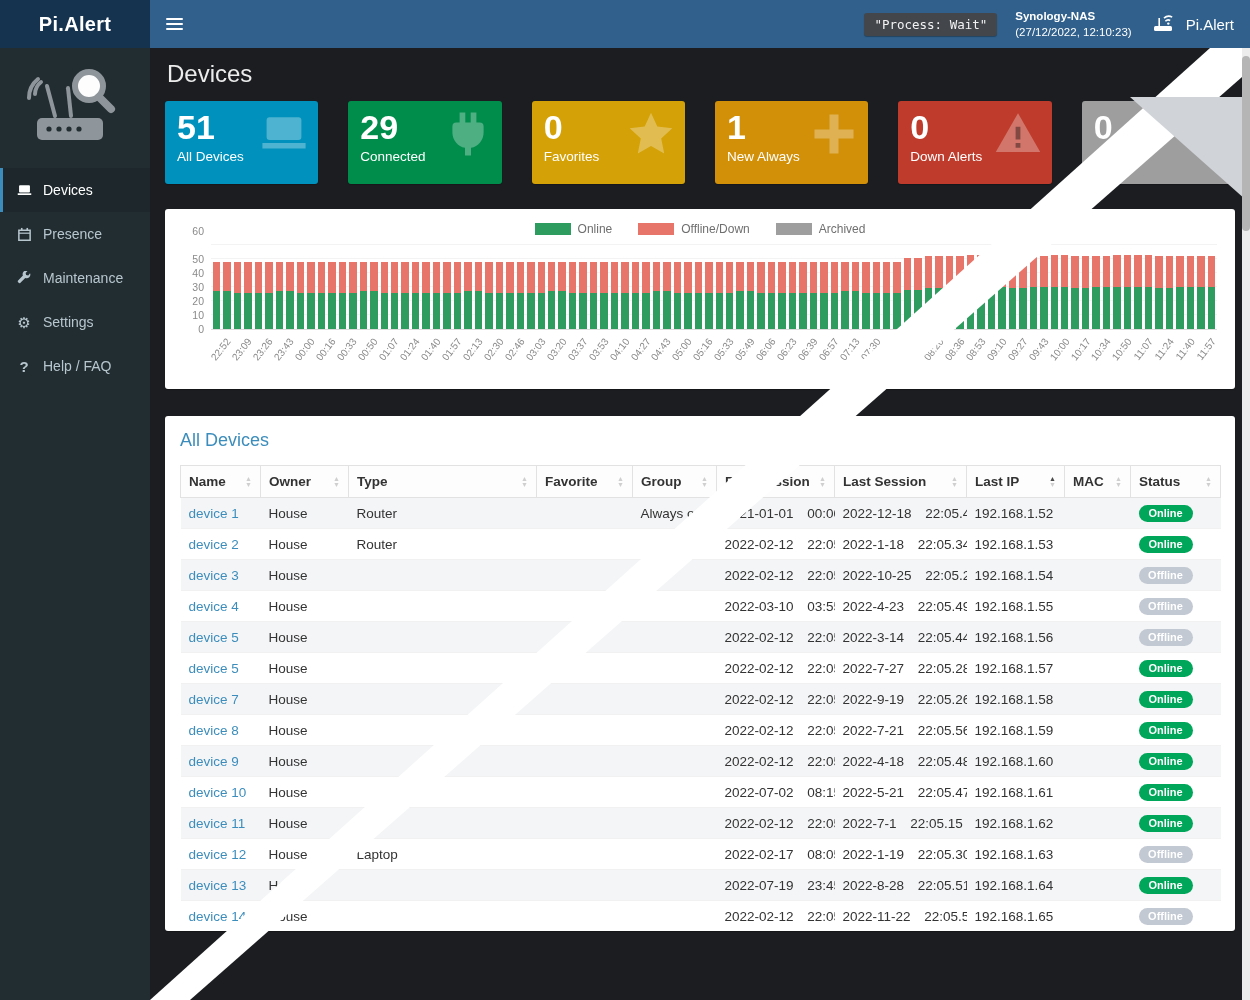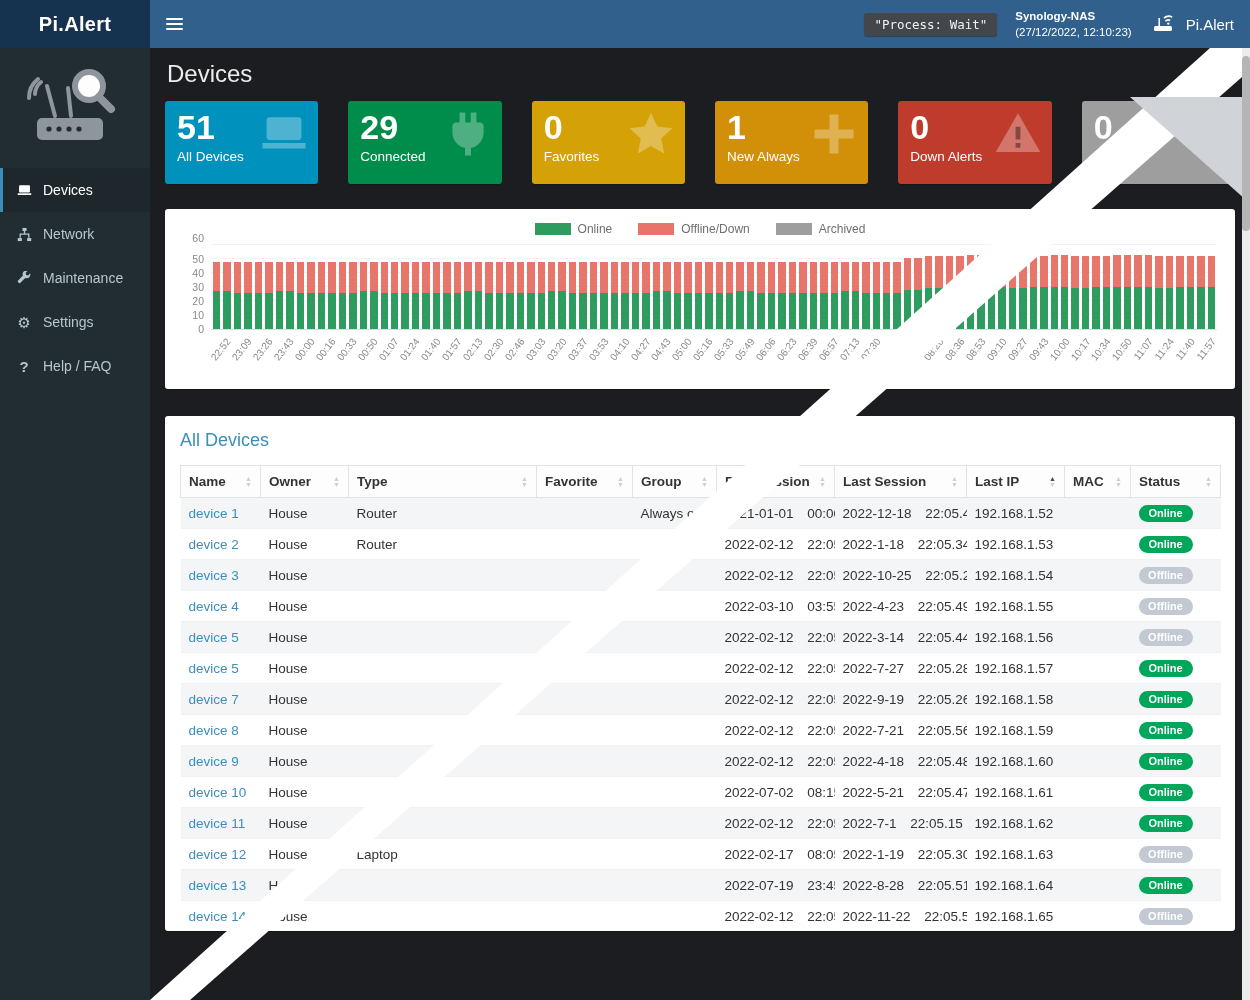--- a/index.html
+++ b/index.html
@@ -142,27 +142,27 @@
           <svg viewBox="0 0 16 16">
             <rect x="2.2" y="2.4" width="11.6" height="7.6" rx="1"></rect>
             <path d="M.8 11h14.4v1.8H.8z"></path>
           </svg>
         </span>
         <span>Devices</span>
       </li>
       <li class="menu-item">
         <span class="mi">
           <svg viewBox="0 0 16 16">
-            <rect x="5.8" y="1" width="4.4" height="3.2"></rect>
-            <rect x=".8" y="11.8" width="4.4" height="3.2"></rect>
-            <rect x="10.8" y="11.8" width="4.4" height="3.2"></rect>
-            <path d="M7.3 4.2h1.4v2.6h4.6v4.6h-1.4V8.2H4.1v3.2H2.7V6.8h4.6z"></path>
+            <path d="M2 3.4h12V14H2z" fill="none" stroke="currentColor" stroke-width="1.6"></path>
+            <path d="M2 6.6h12" stroke="currentColor" stroke-width="1.3"></path>
+            <rect x="4.2" y="1" width="1.7" height="3.2"></rect>
+            <rect x="10.1" y="1" width="1.7" height="3.2"></rect>
           </svg>
         </span>
-        <span>Network</span>
+        <span>Presence</span>
       </li>
       <li class="menu-item">
         <span class="mi">
           <svg viewBox="0 0 16 16">
             <path d="M13.9 2.3a3.9 3.9 0 0 1-5.1 5.1l-4.6 4.6a1.8 1.8 0 1 1-2.5-2.5l4.6-4.6a3.9 3.9 0 0 1 5.1-5.1L9.2 2l.5 2.3 2.3.5z"></path>
           </svg>
         </span>
         <span>Maintenance</span>
       </li>
       <li class="menu-item">
@@ -248,21 +248,21 @@
           </span>
         </div>
       <div class="plot">
         <div class="yaxis" id="yaxis">
             <span class="ylab" style="bottom: -5px;">0</span>
             <span class="ylab" style="bottom: 9px;">10</span>
             <span class="ylab" style="bottom: 23px;">20</span>
             <span class="ylab" style="bottom: 37px;">30</span>
             <span class="ylab" style="bottom: 51px;">40</span>
             <span class="ylab" style="bottom: 65px;">50</span>
-            <span class="ylab" style="bottom: 86px;">60</span>
+            <span class="ylab" style="bottom: 93px;">60</span>
           </div>
         <div class="bars-wrap">
           <div id="grid">
               <div class="gline" style="bottom: 14px;"></div>
               <div class="gline" style="bottom: 28px;"></div>
               <div class="gline" style="bottom: 42px;"></div>
               <div class="gline" style="bottom: 56px;"></div>
               <div class="gline" style="bottom: 70px;"></div>
               <div class="gline" style="bottom: 84px;"></div>
             </div>

